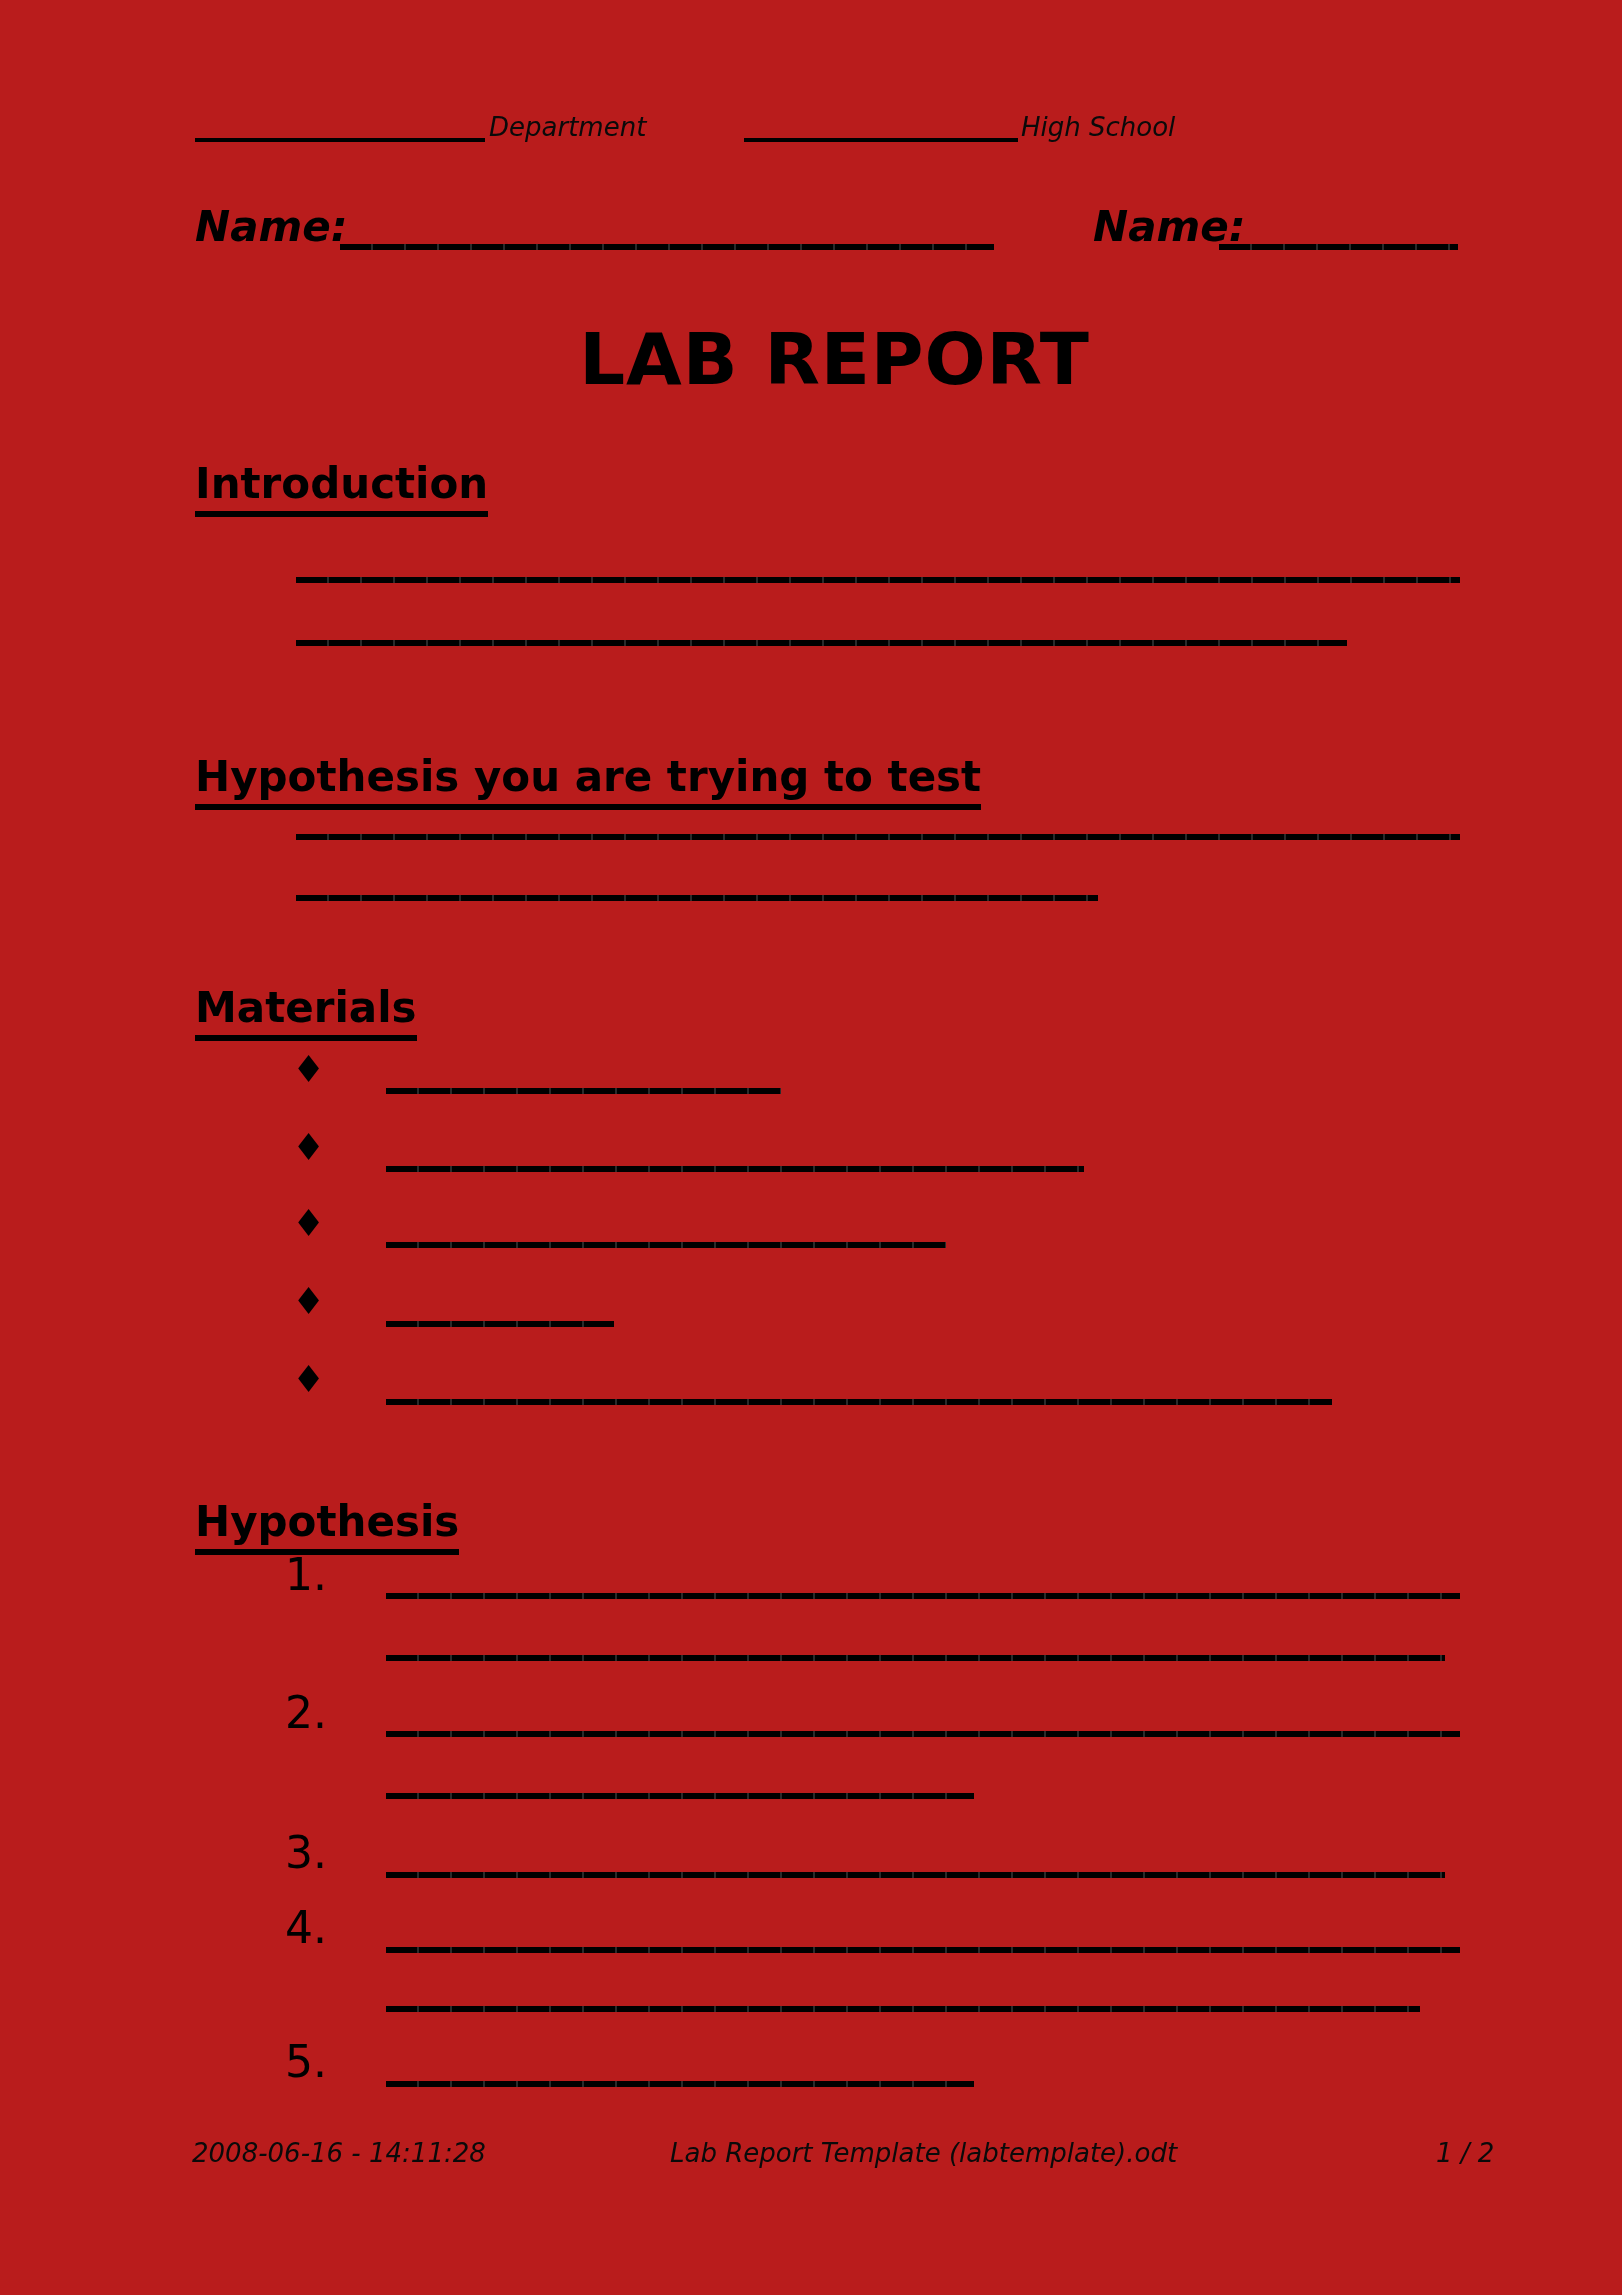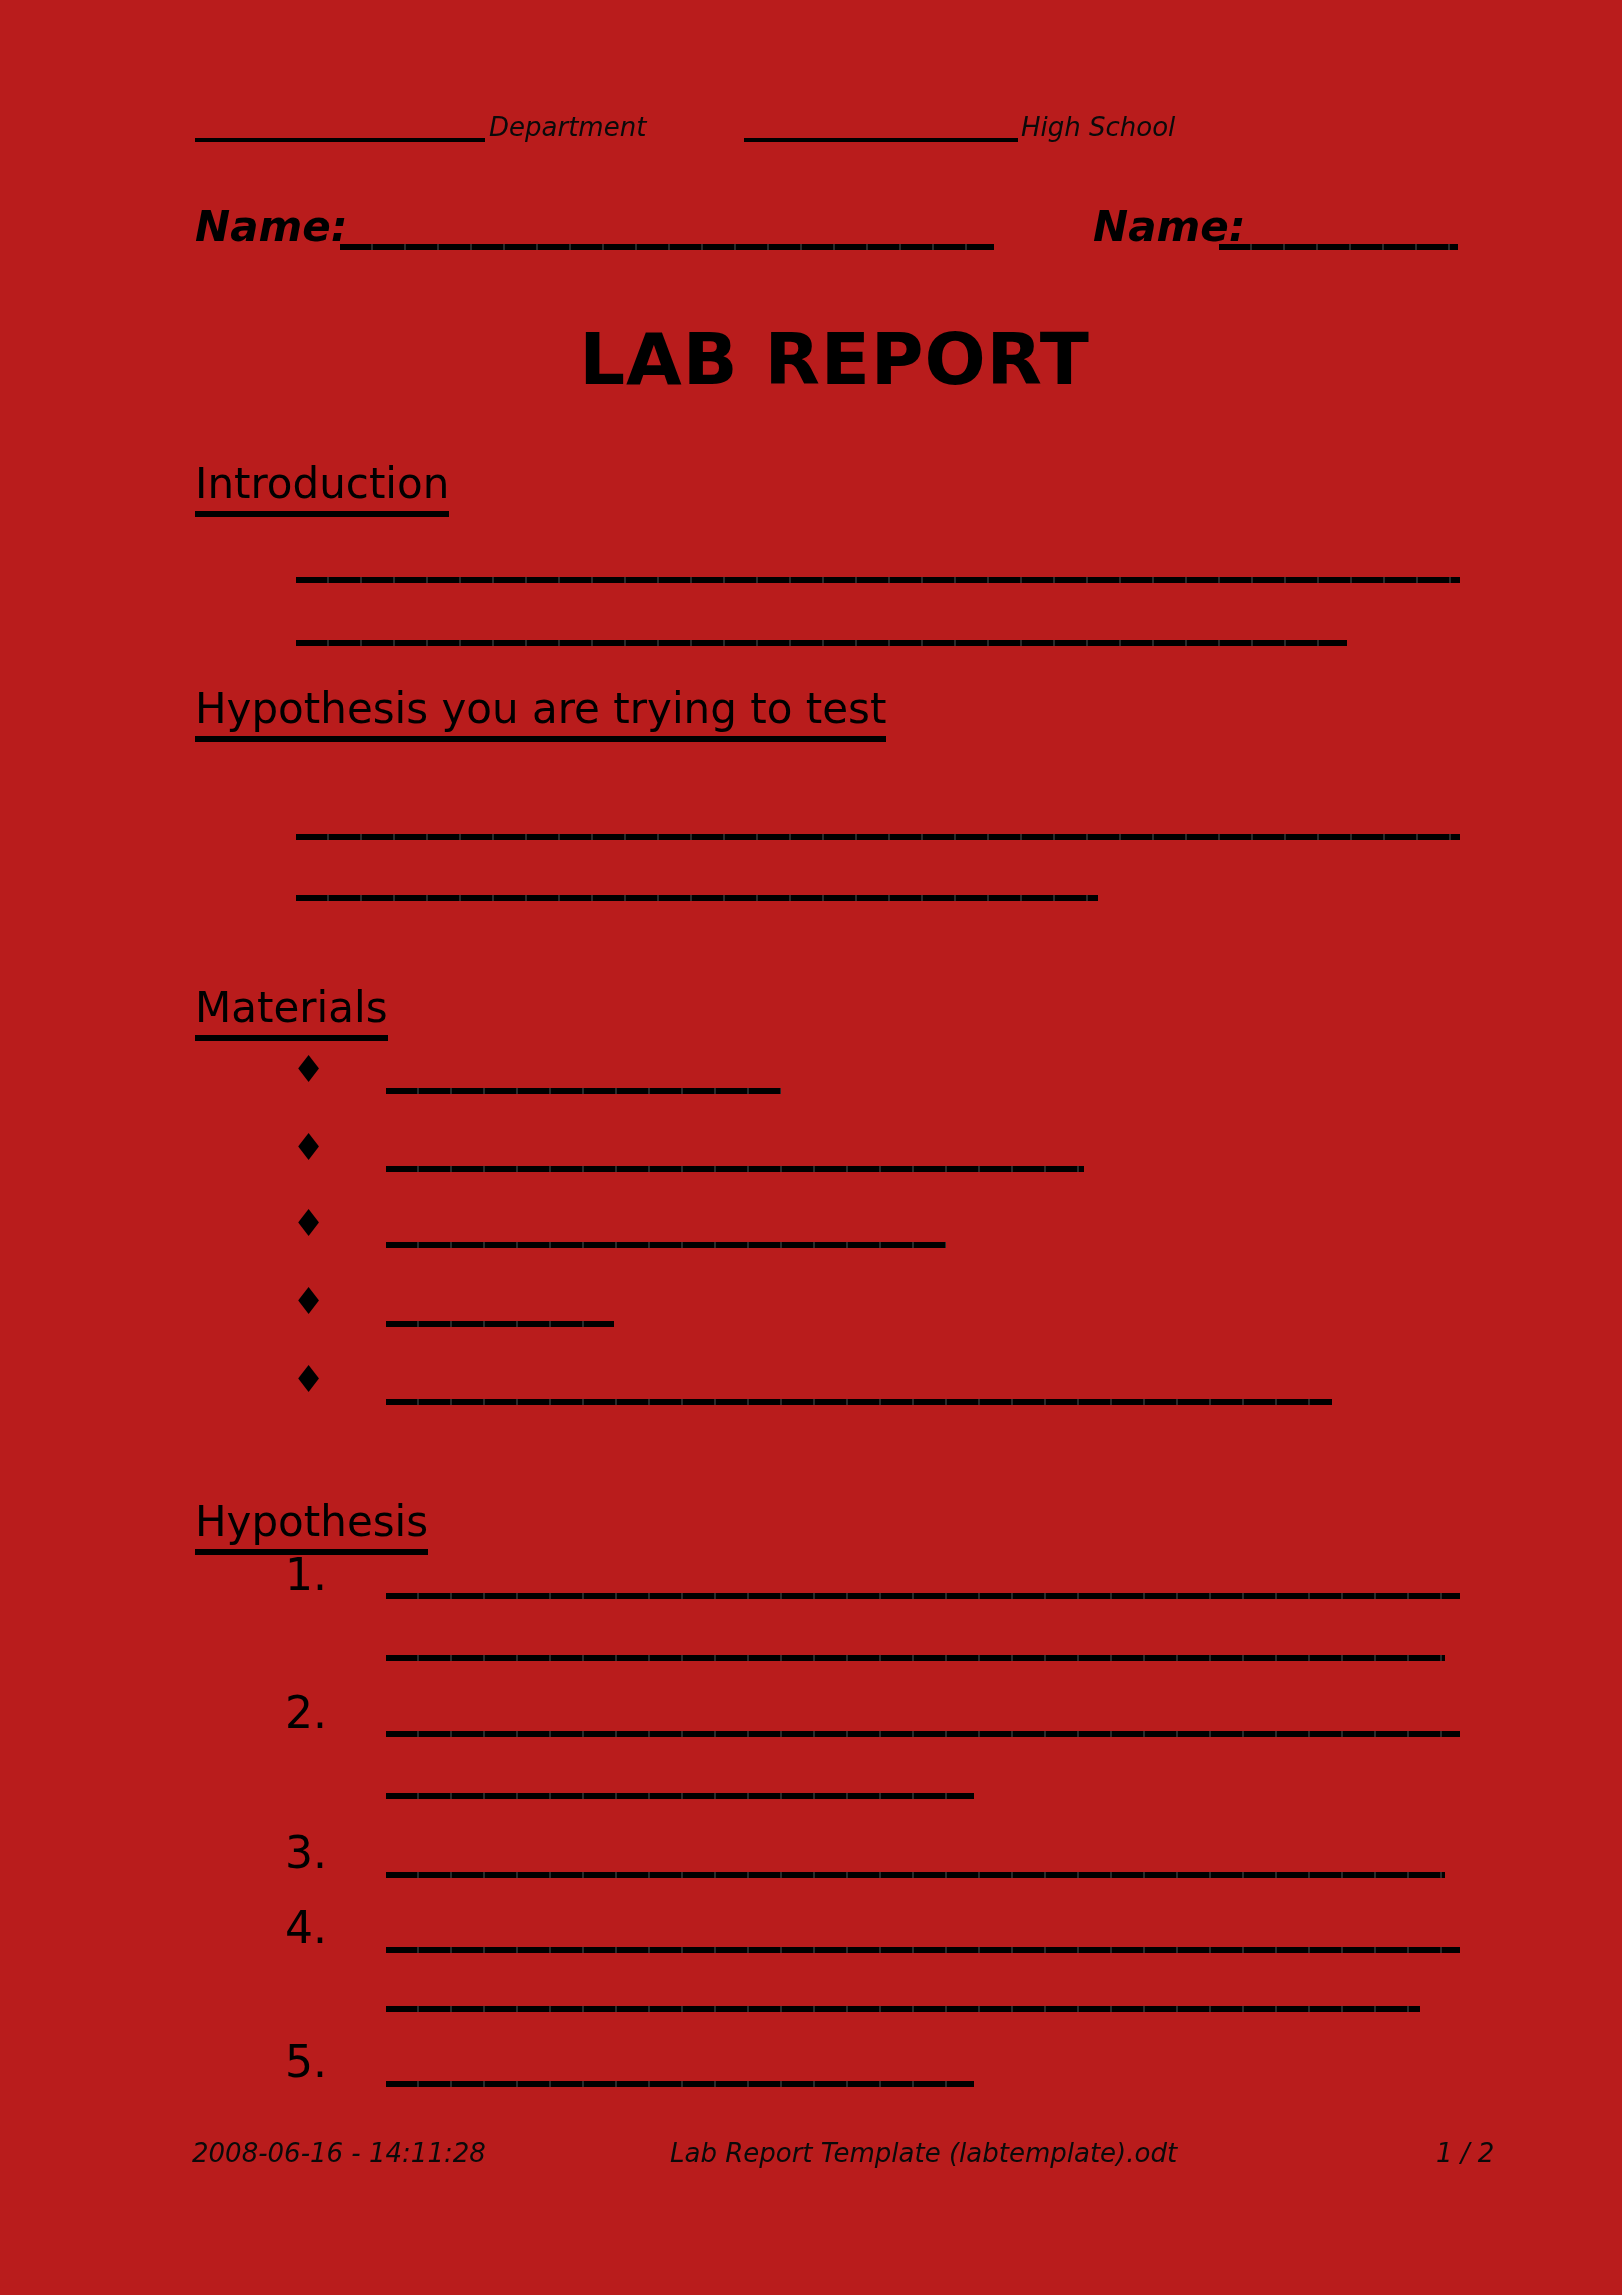--- a/index.html
+++ b/index.html
@@ -37,21 +37,21 @@
   .title {
     font-size: 72px;
     font-weight: 700;
     letter-spacing: 0.9px;
     text-align: center;
   }
 
   
   .heading {
     font-size: 42px;
-    font-weight: 400;
+    font-weight: 700;
     display: inline-block;
     border-bottom: 6.4px solid #000;
     padding-bottom: 5.5px;
   }
 
   
   .bline {
     position: absolute;
     height: 5.5px;
     background: repeating-linear-gradient(90deg, #000 0px, #000 31px, #2a2a2a 31px, #2a2a2a 33px);
@@ -94,21 +94,21 @@
 
   <div class="abs title" style="left:46px; right:0; top:323px;">LAB REPORT</div>
 
   <div>
     <span class="abs heading" style="left:195px; top:463px;">Introduction</span>
     <div class="bline" style="left:296px; top:577px; width:1164px;"></div>
     <div class="bline" style="left:296px; top:640px; width:1051px;"></div>
   </div>
 
   <div>
-    <span class="abs heading" style="left:195px; top:688px;text-align:right;">Hypothesis you are trying to test</span>
+    <span class="abs heading" style="left:195px; top:756px;text-align:right;">Hypothesis you are trying to test</span>
     <div class="bline" style="left:296px; top:834px; width:1164px;"></div>
     <div class="bline" style="left:296px; top:895px; width:802px;"></div>
   </div>
 
   <div>
     <span class="abs heading" style="left:195px; top:987px;">Materials</span>
 
     <div>
       <span class="abs bullet" style="left:292px; top:1051px;">♦</span>
       <div class="bline" style="left:386px; top:1088px; width:395px;"></div>

